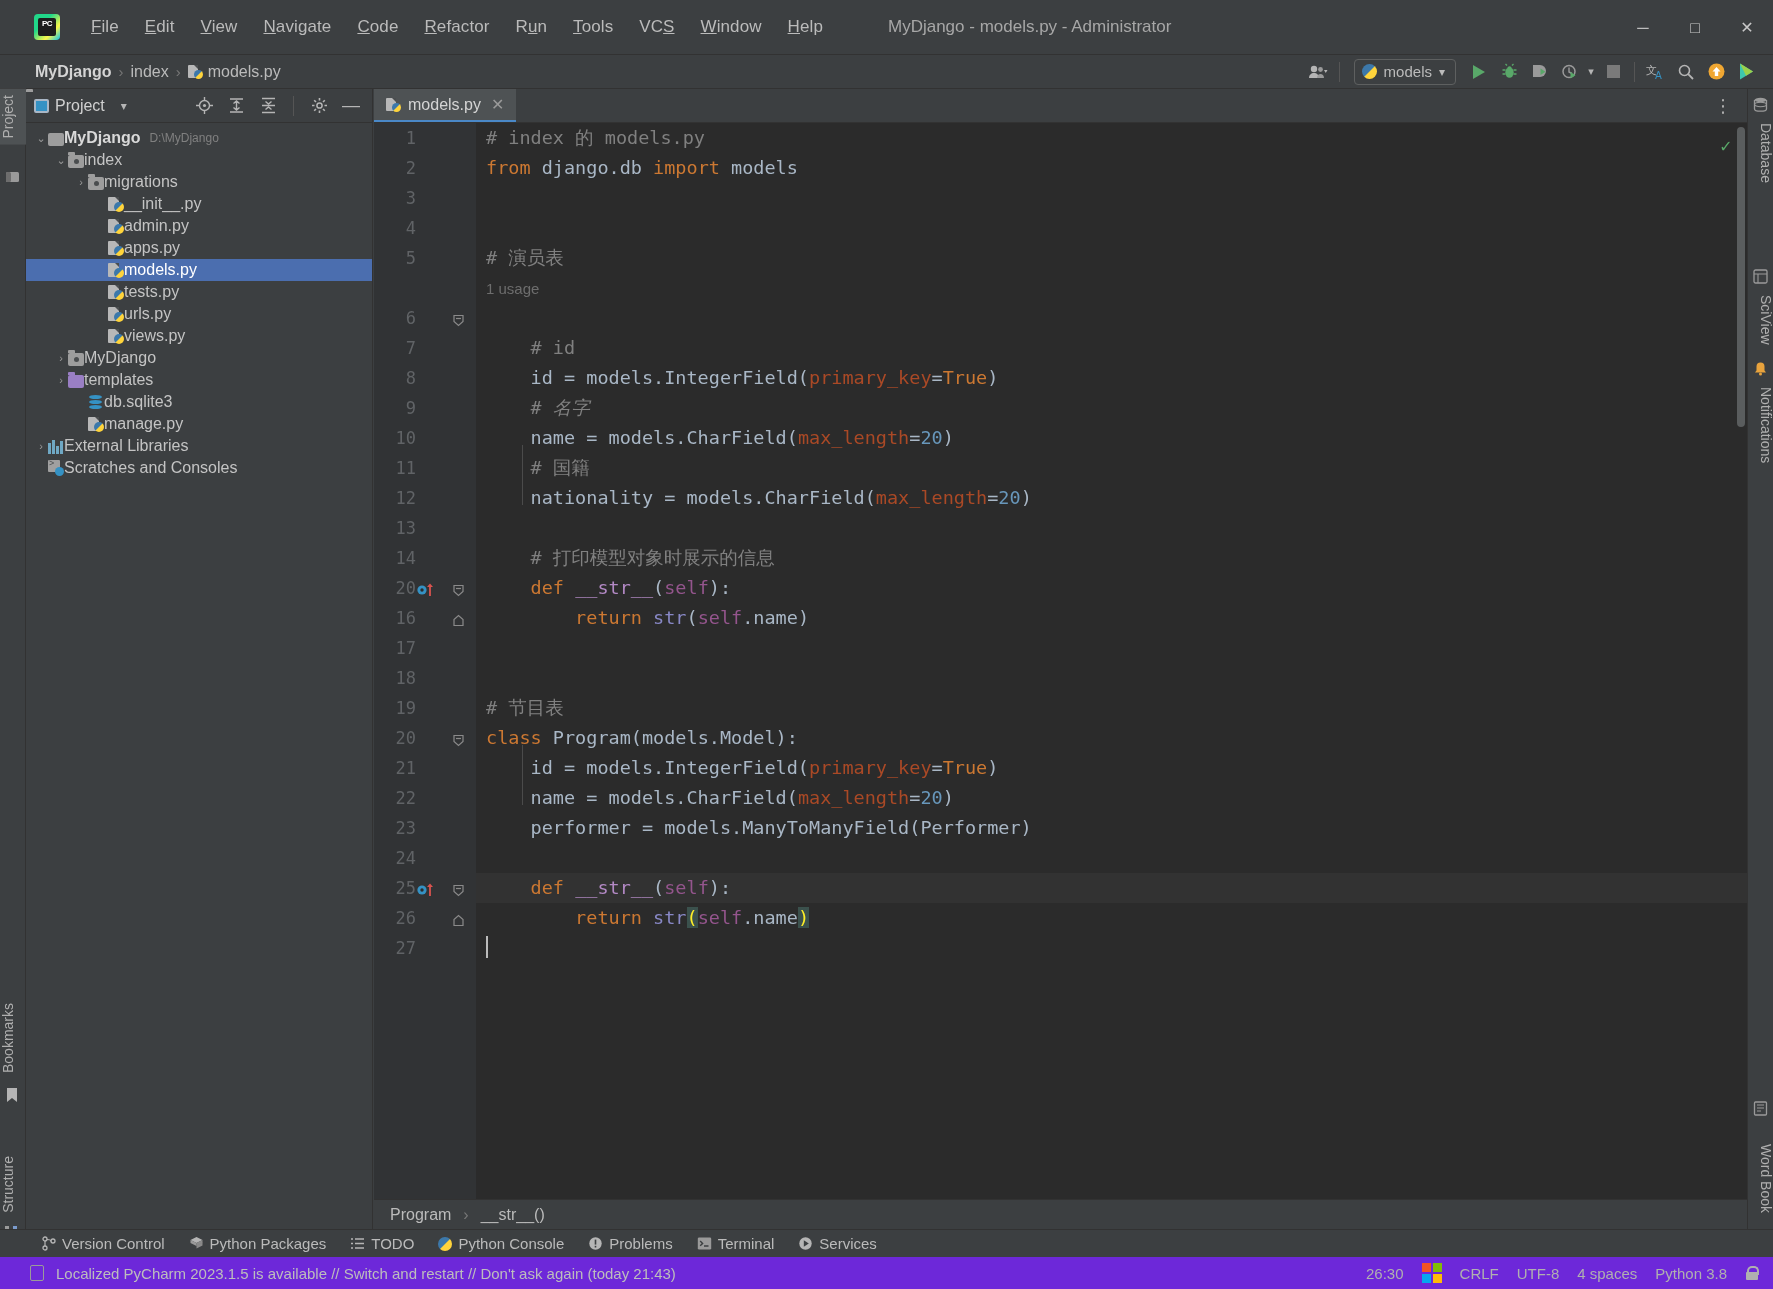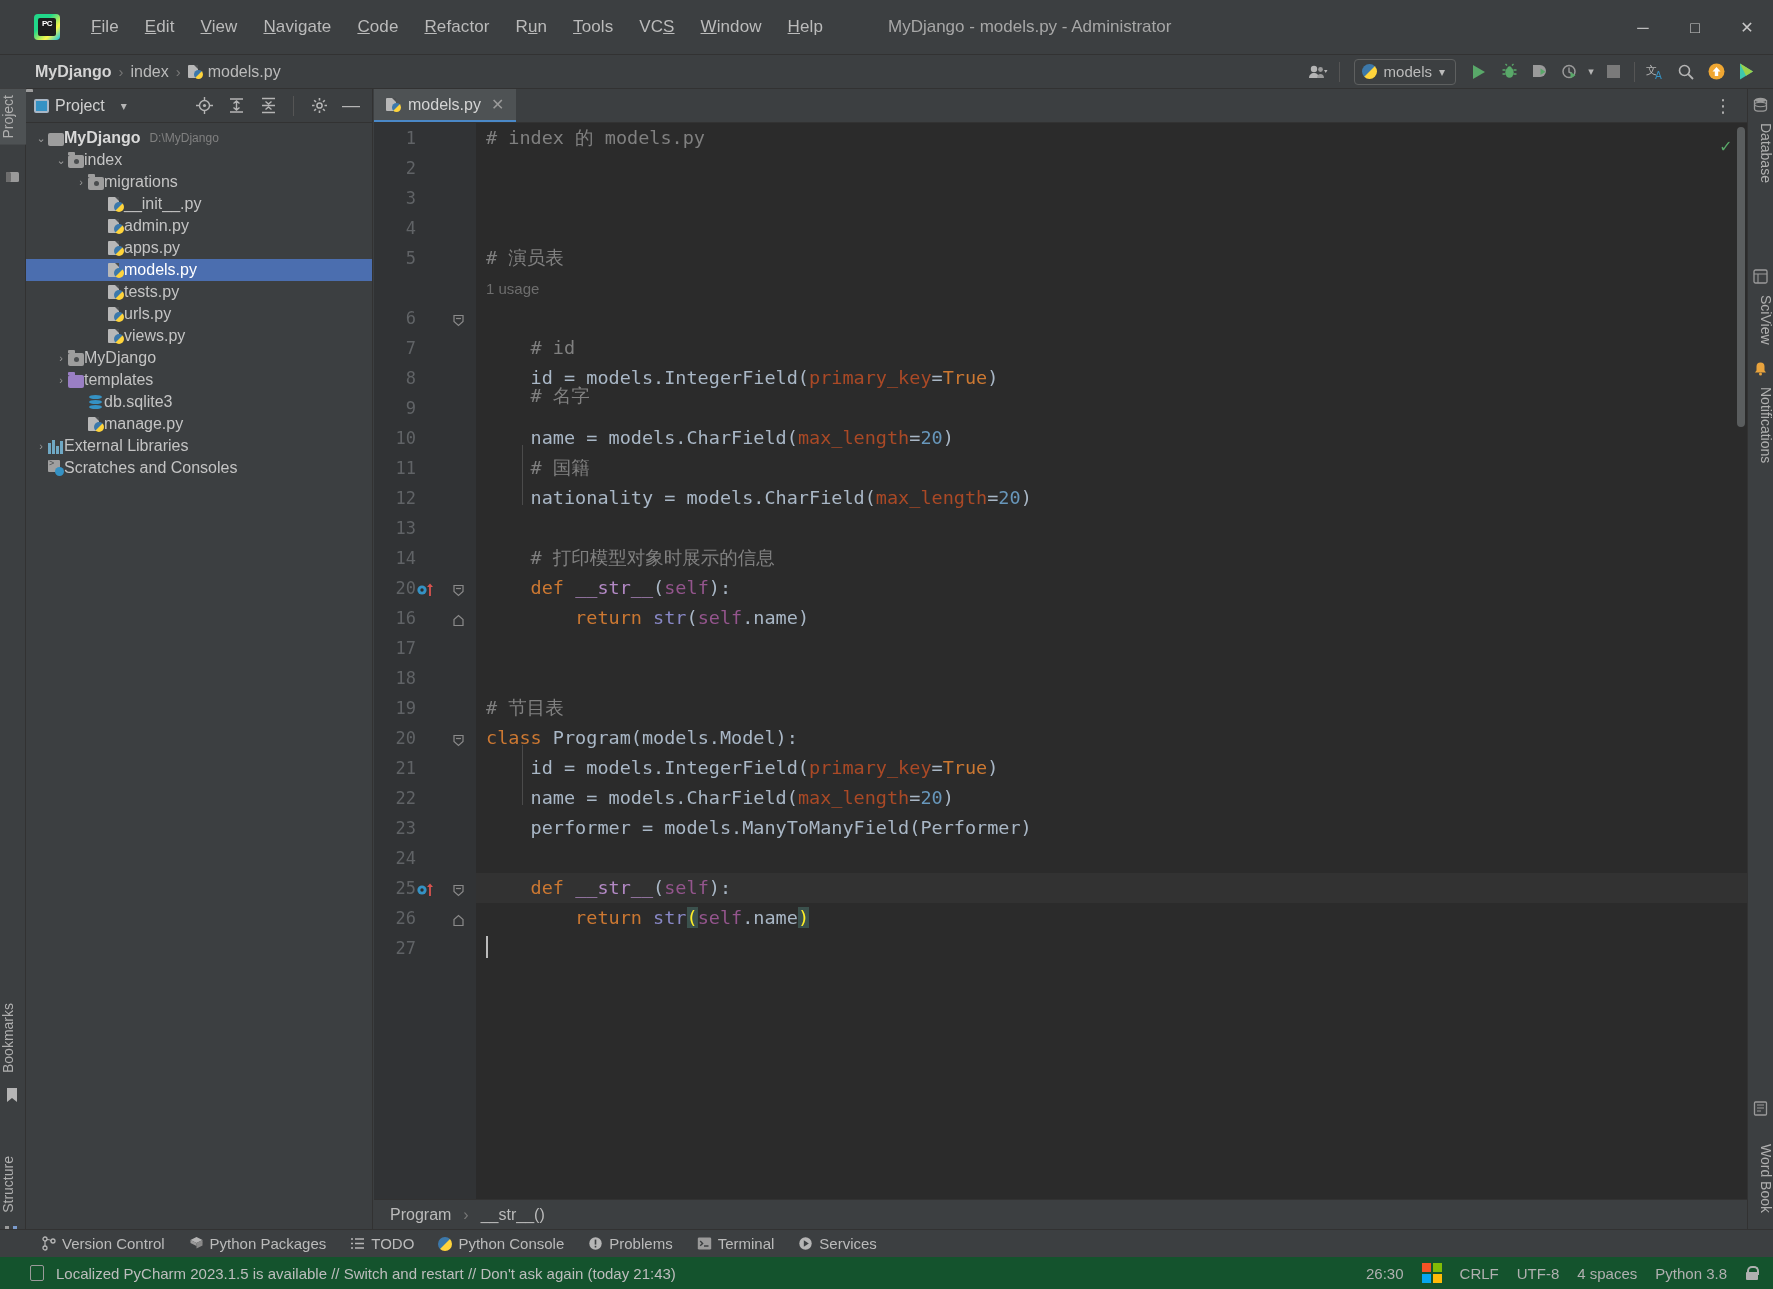--- a/index.html
+++ b/index.html
@@ -230,21 +230,21 @@
     border-top: 1px solid #323232; padding-left: 30px; gap: 0px;
   }
   .btab {
     display: flex; align-items: center; gap: 6px; padding: 3px 12px;
     font-size: 15px; color: #bbbbbb; cursor: default;
   }
 
   
   .statusbar {
     position: absolute; left: 0; right: 0; bottom: 0; height: 32px;
-    background: #14532d; display: flex; align-items: center;
+    background: #6d28d9; display: flex; align-items: center;
     font-size: 15px; color: #b0b0b0; padding-left: 30px;
   }
   .status-msg { margin-left: 12px; color: #bdbdbd; cursor: default;}
   .status-right { position: absolute; right: 14px; display: flex; align-items: center; gap: 18px;}
   .ms-logo { display: grid; grid-template-columns: 9px 9px; grid-template-rows: 9px 9px; gap: 2px; }
   .ms-logo i { display: block; }
   .lock-ico { width: 14px; height: 14px; position: relative; }
   .lock-ico::before { content:""; position:absolute; left:1px; bottom:0; width:12px;height:8px;background:#b0b0b0;border-radius:1px;}
   .lock-ico::after { content:""; position:absolute; left:2px; top:0; width:8px;height:7px;border:2px solid #b0b0b0;border-bottom:none;border-radius:5px 5px 0 0;}
 
@@ -676,27 +676,28 @@
         </div>
       <div class="code">
         
         <div class="indentline" style="left:46px; top:322px; height:60px;"></div>
         <div class="indentline" style="left:46px; top:622px; height:60px;"></div>
 
         
         <div class="hl-line" style="top:750px;"></div>
 
         <div class="cline" style="top:0px;"><span class="cm">#&nbsp;index 的 models.py</span></div>
+        <div class="cline" style="top:30px;"><span class="kw">from</span> django.db <span class="kw">import</span> models</div>
         <div class="cline" style="top:60px;"></div>
         <div class="cline" style="top:90px;"></div>
         <div class="cline" style="top:120px;"><span class="cm">#&nbsp;演员表</span></div>
         <div class="cline usage" style="top:151px; font-size:15px;">1 usage</div>
         <div class="cline" style="top:210px;">    <span class="cm"># id</span></div>
         <div class="cline" style="top:240px;">    id = models.IntegerField(<span class="param">primary_key</span>=<span class="kw">True</span>)</div>
-        <div class="cline" style="top:258px;">    <span class="cm">#&nbsp;名字</span></div>
+        <div class="cline" style="top:270px;font-style:italic;">    <span class="cm">#&nbsp;名字</span></div>
         <div class="cline" style="top:300px;">    name = models.CharField(<span class="param">max_length</span>=<span class="num">20</span>)</div>
         <div class="cline" style="top:330px;">    <span class="cm">#&nbsp;国籍</span></div>
         <div class="cline" style="top:360px;">    nationality = models.CharField(<span class="param">max_length</span>=<span class="num">20</span>)</div>
         <div class="cline" style="top:390px;"></div>
         <div class="cline" style="top:420px;">    <span class="cm">#&nbsp;打印模型对象时展示的信息</span></div>
         <div class="cline" style="top:450px;">    <span class="kw">def</span> <span style="color:#b389c5;">__str__</span>(<span class="selfk">self</span>):</div>
         <div class="cline" style="top:480px;">        <span class="kw">return</span> <span class="builtin">str</span>(<span class="selfk">self</span>.name)</div>
         <div class="cline" style="top:510px;"></div>
         <div class="cline" style="top:540px;"></div>
         <div class="cline" style="top:570px;"><span class="cm">#&nbsp;节目表</span></div>

